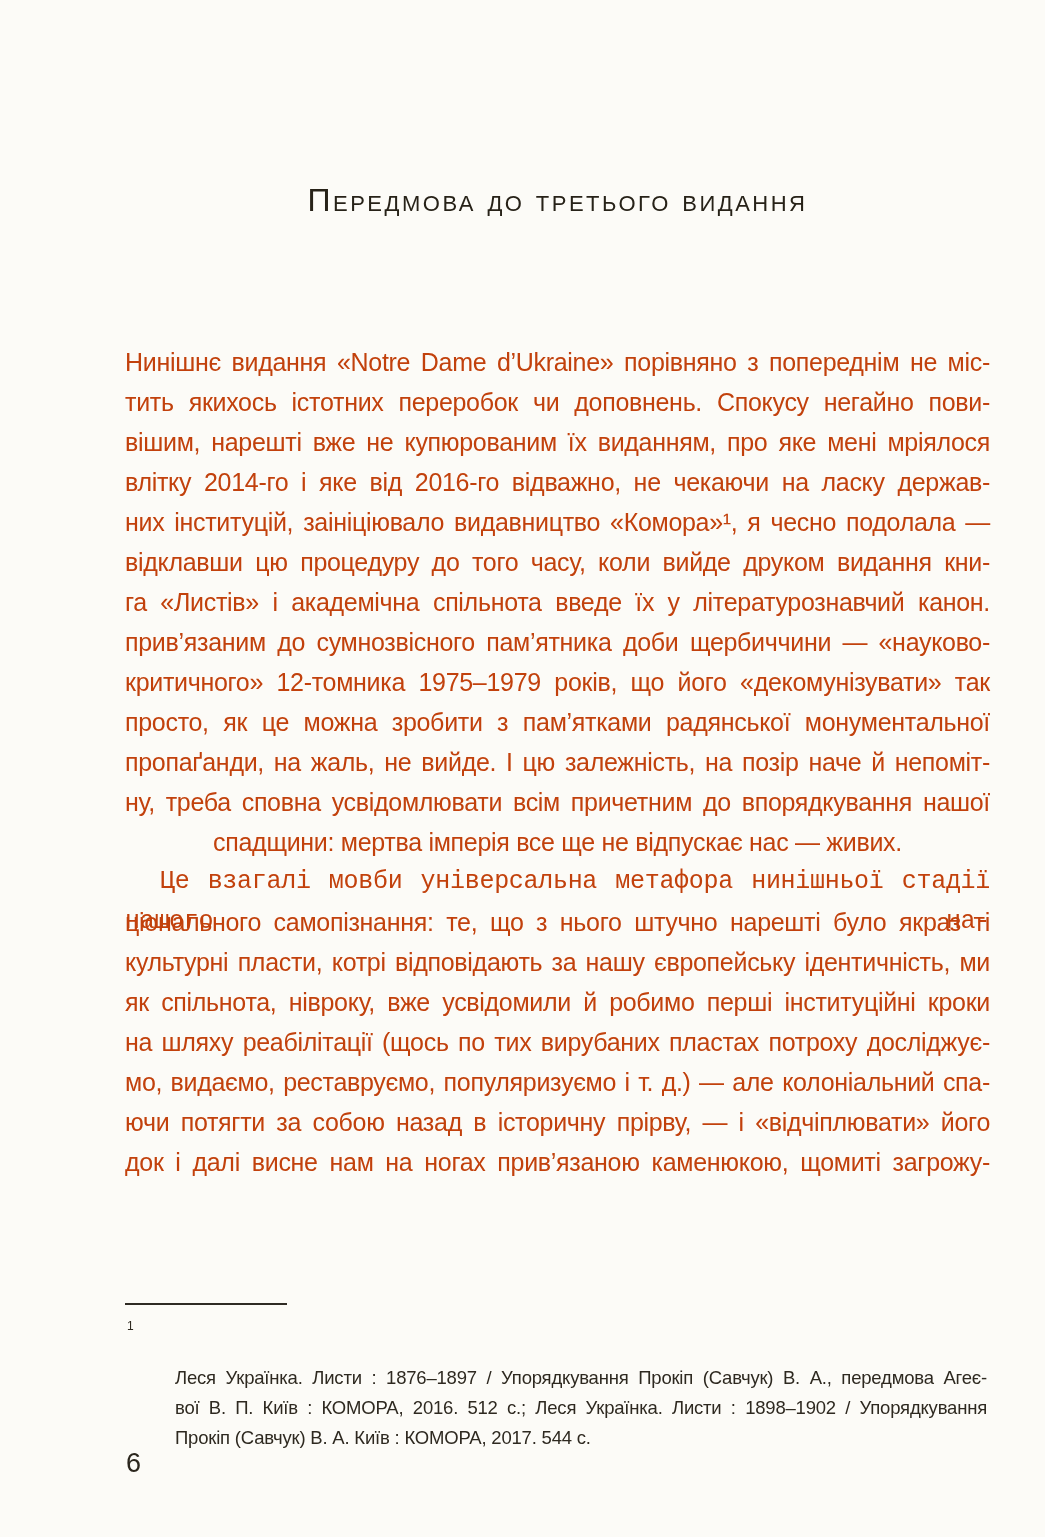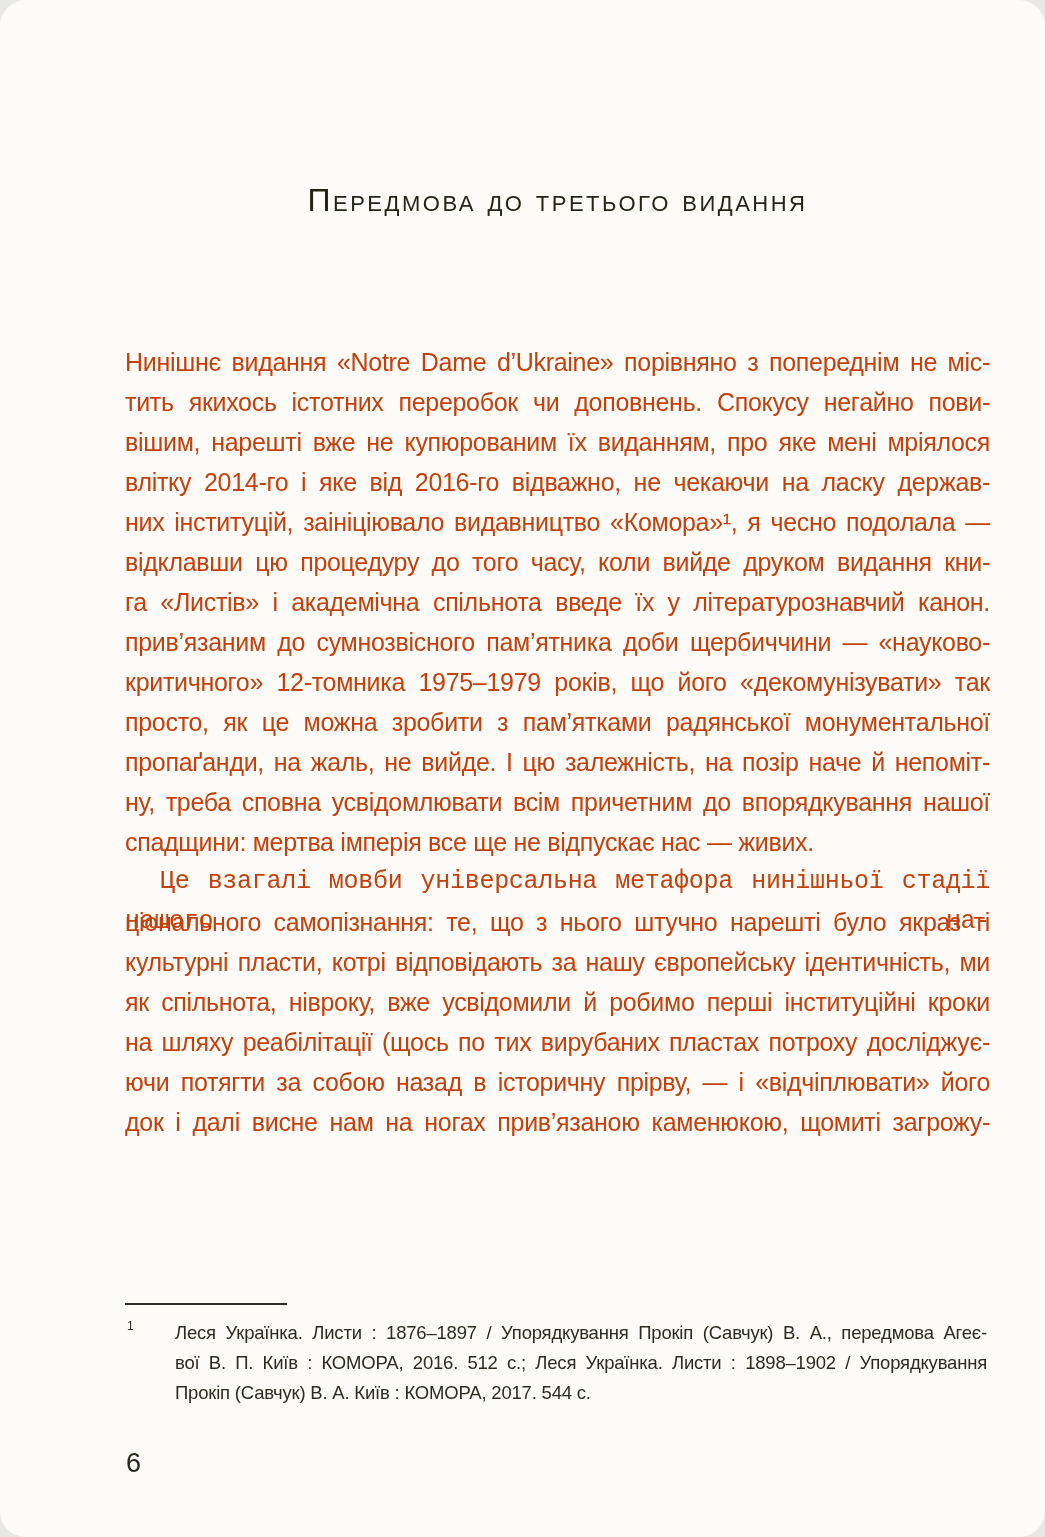--- a/index.html
+++ b/index.html
@@ -9,21 +9,20 @@
   }
   .page {
     position: relative;
     width: 1045px;
     height: 1537px;
     margin: 0 auto;
     background: #fcfbf7;
     color: #2b261d;
     font-family: "Liberation Sans", "DejaVu Sans", sans-serif;
     overflow: hidden;
-    border-radius: 26px;
   }
   .title {
     position: absolute;
     top: 182px;
     left: 125px;
     width: 865px;
     margin: 0;
     text-align: center;
     font-size: 32px;
     font-weight: 400;
@@ -37,21 +36,21 @@
     top: 342px;
     left: 125px;
     width: 865px;
     font-size: 25px;
     letter-spacing: -0.3px;
     color: #c2410c;
   }
   .line {
     height: 40px;
     line-height: 40px;
-    text-align: left;
+    text-align: center;
     white-space: nowrap;
   }
   .line.just {
     white-space: normal;
     text-align: justify;
     text-align-last: justify;
   }
   .line.indent { text-indent: 35px; font-family: Liberation Mono, monospace; }
   .fn-rule {
     position: absolute;
@@ -70,21 +69,21 @@
     letter-spacing: -0.2px;
     color: #2e2920;
   }
   .fn-marker {
     position: absolute;
     left: 2px;
     top: 2px;
     font-size: 12px;
     line-height: 12px;
   }
-  .fn-lines { padding-left: 50px; }
+  .fn-lines { padding-left: 50px; margin-top: 45px; }
   .fn-line {
     height: 30px;
     line-height: 30px;
     white-space: nowrap;
   }
   .fn-line.just {
     white-space: normal;
     text-align: justify;
     text-align-last: justify;
   }
@@ -115,20 +114,21 @@
       <div class="line just">критичного» 12-томника 1975–1979 років, що його «декомунізувати» так</div>
       <div class="line just">просто, як це можна зробити з пам’ятками радянської монументальної</div>
       <div class="line just">пропаґанди, на жаль, не вийде. І цю залежність, на позір наче й непоміт-</div>
       <div class="line just">ну, треба сповна усвідомлювати всім причетним до впорядкування нашої</div>
       <div class="line">спадщини: мертва імперія все ще не відпускає нас — живих.</div>
       <div class="line just indent">Це взагалі мовби універсальна метафора нинішньої стадії нашого на-</div>
       <div class="line just">ціонального самопізнання: те, що з нього штучно нарешті було якраз ті</div>
       <div class="line just">культурні пласти, котрі відповідають за нашу європейську ідентичність, ми</div>
       <div class="line just">як спільнота, нівроку, вже усвідомили й робимо перші інституційні кроки</div>
       <div class="line just">на шляху реабілітації (щось по тих вирубаних пластах потроху досліджує-</div>
+      <div class="line just">мо, видаємо, реставруємо, популяризуємо і т. д.) — але колоніальний спа-</div>
       <div class="line just">ючи потягти за собою назад в історичну прірву, — і «відчіплювати» його</div>
       <div class="line just">док і далі висне нам на ногах прив’язаною каменюкою, щомиті загрожу-</div>
     </main>
 
   <div class="fn-rule"></div>
 
   <div class="footnote">
     <span class="fn-marker">1</span>
     <div class="fn-lines" id="fn-lines">
         <div class="fn-line just">Леся Українка. Листи : 1876–1897 / Упорядкування Прокіп (Савчук) В. А., передмова Агеє-</div>

